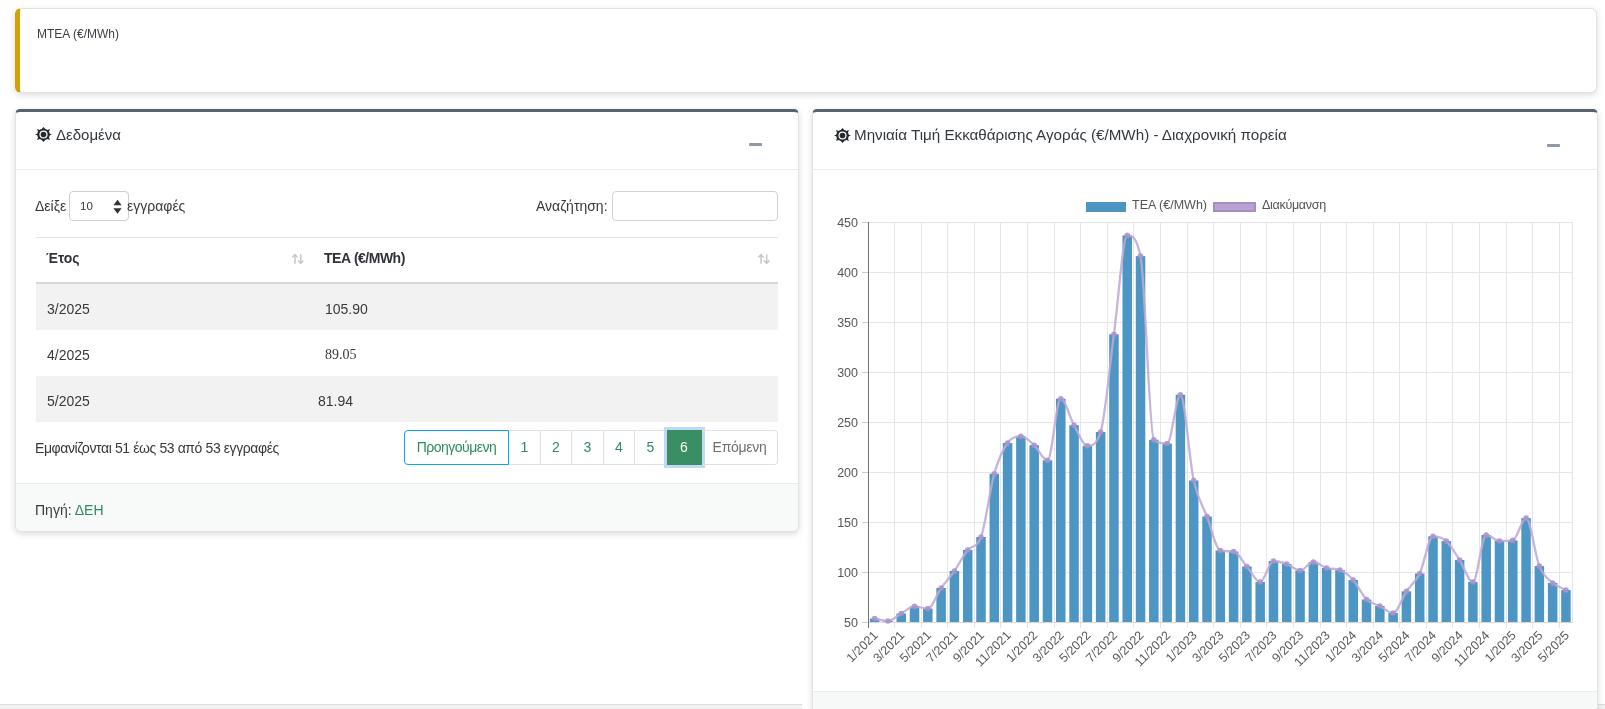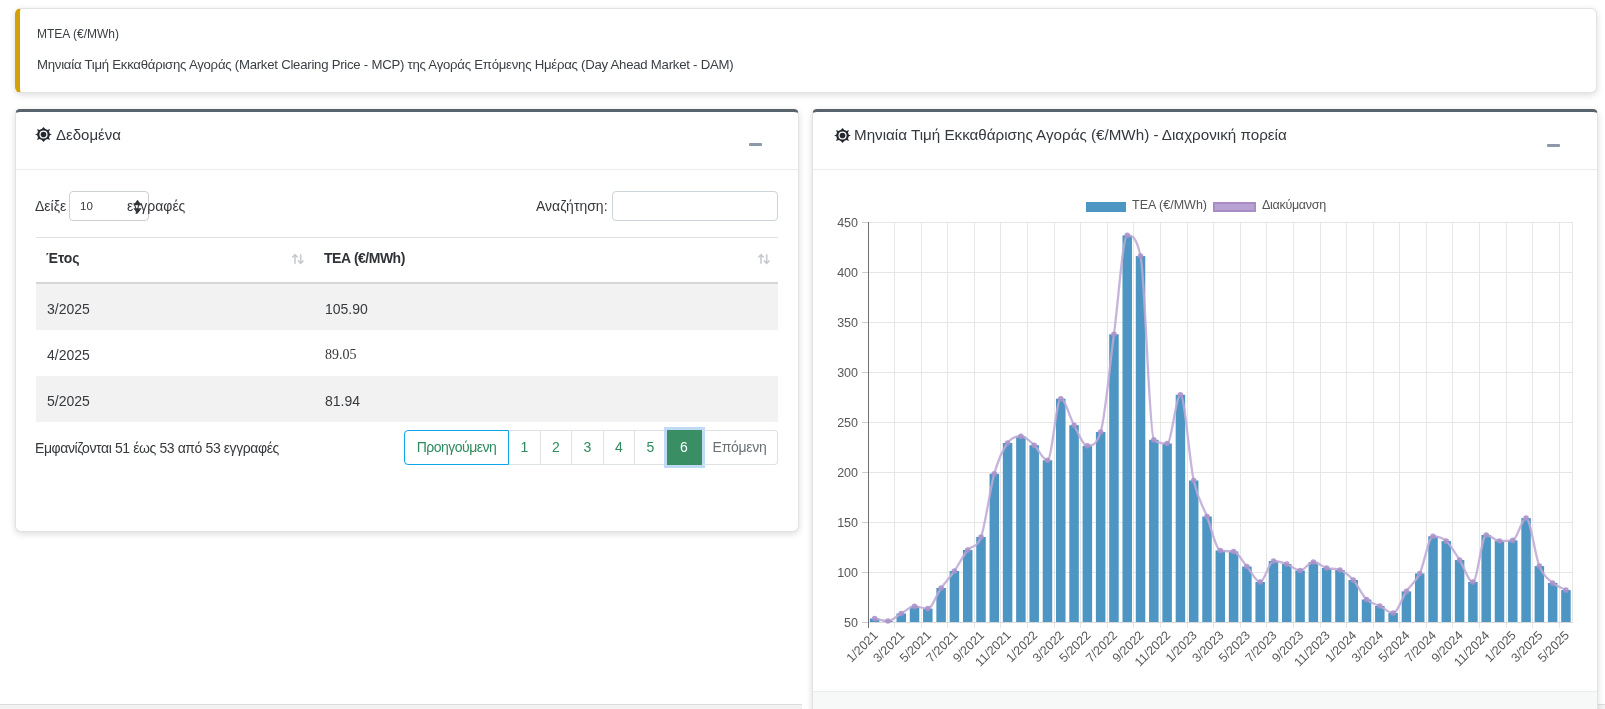--- a/index.html
+++ b/index.html
@@ -10,38 +10,37 @@
 .hdr { position:absolute; left:0; right:0; top:0; height:58px; border-bottom:1px solid #ececec; }
 .htitle { position:absolute; top:14px; font-size:15px; color:#33383e; }
 .minus { position:absolute; width:12.5px; height:3px; background:#8d99a6; border-radius:1px; }
 .gear { position:absolute; width:17px; height:17px; }
 .t14 { font-size:14px; color:#36393d; }
 </style></head>
 <body>
 
 <div class="card" style="left:15px; top:8px; width:1582px; height:85px; border-left:5px solid #d3a106;">
   <div style="position:absolute; left:17px; top:18px; font-size:12px; color:#3a3f45;">ΜΤΕΑ (€/MWh)</div>
-  <div style="position:absolute; left:17px; top:48px; font-size:13.2px; letter-spacing:-0.25px; color:#3a3f45;">Μηνιαία Τιμή Εκκαθάρισης Αγοράς (Market Clearing Price - MCP) της Αγοράς Επόμενης Ημέρας (Day Ahead Market - DAM)</div>
 </div>
 
 <div style="position:absolute; left:0; top:704px; width:802px; height:5px; border-top:1px solid #dddddd; background:#f2f2f2;"></div>
 <div style="position:absolute; left:1598px; top:704px; width:7px; height:5px; border-top:1px solid #dddddd; background:#f2f2f2;"></div>
 
 <div class="card tcard" style="left:15px; top:109px; width:784px; height:423px;">
   <div class="hdr"></div>
   <svg class="gear" style="left:19px; top:14px;" viewBox="-1 -1 18 18">
       <path fill="#242930" d="M8 0 L9.9 2.3 A6 6 0 0 1 12.0 3.2 L14.8 2.2 L13.8 5.0 A6 6 0 0 1 14.7 7.1 L17 8 L14.7 8.9 A6 6 0 0 1 13.8 11.0 L14.8 13.8 L12.0 12.8 A6 6 0 0 1 9.9 13.7 L8 16 L6.1 13.7 A6 6 0 0 1 4.0 12.8 L1.2 13.8 L2.2 11.0 A6 6 0 0 1 1.3 8.9 L-1 8 L1.3 7.1 A6 6 0 0 1 2.2 5.0 L1.2 2.2 L4.0 3.2 A6 6 0 0 1 6.1 2.3 Z"></path>
       <circle cx="8" cy="8" r="4.3" fill="#ffffff"></circle>
       <circle cx="8" cy="8" r="3.0" fill="#242930"></circle>
     </svg>
   <div class="htitle" style="left:40px;">Δεδομένα</div>
   <div class="minus" style="left:733px; top:31px;"></div>
 
   <div class="t14" style="position:absolute; left:19px; top:86px;">Δείξε</div>
-  <div style="position:absolute; left:53px; top:79px; width:80px; height:30px; border:1px solid #ccd0d4; border-radius:4px;">
+  <div style="position:absolute; left:53px; top:79px; width:60px; height:30px; border:1px solid #ccd0d4; border-radius:4px;">
     <span style="position:absolute; left:10px; top:8px; font-size:11.5px; color:#36393d;">10</span>
     <svg style="position:absolute; right:6px; top:6.5px;" width="9" height="16" viewBox="0 0 9 16">
         <path d="M0.4 6.2 L8.6 6.2 L4.5 0.8 Z" fill="#2f3338"></path>
         <path d="M0.4 9.3 L8.6 9.3 L4.5 14.7 Z" fill="#2f3338"></path>
       </svg>
   </div>
   <div class="t14" style="position:absolute; left:111px; top:86px;">εγγραφές</div>
   <div class="t14" style="position:absolute; left:520px; top:86px;">Αναζήτηση:</div>
   <div style="position:absolute; left:595.5px; top:79px; width:166px; height:30px; border:1px solid #ccd4da; border-radius:4px;"></div>
 
@@ -57,34 +56,37 @@
       <path d="M10.7 1.2 L10.7 10 M8.0 7.4 L10.7 10.4 L13.4 7.4" fill="none" stroke="#c5c9cd" stroke-width="1.5"></path>
     </svg>
   <div style="position:absolute; left:20px; top:170px; width:742px; border-top:2px solid #d4d6d8;"></div>
   <div style="position:absolute; left:20px; top:172px; width:742px; height:46px; background:#f2f2f2;"></div>
   <div style="position:absolute; left:20px; top:264px; width:742px; height:46px; background:#f2f2f2;"></div>
   <div class="t14" style="position:absolute; left:31px; top:188.5px;">3/2025</div>
   <div class="t14" style="position:absolute; left:309px; top:188.5px;">105.90</div>
   <div class="t14" style="position:absolute; left:31px; top:234.5px;">4/2025</div>
   <div class="t14" style="position:absolute; left:309px; top:234.5px;font-family:Liberation Serif, serif;">89.05</div>
   <div class="t14" style="position:absolute; left:31px; top:280.5px;">5/2025</div>
-  <div class="t14" style="position:absolute; left:309px; top:280.5px;text-align:right;">81.94</div>
+  <div class="t14" style="position:absolute; left:302px; top:280.5px;text-align:right;">81.94</div>
 
   <div class="t14" style="position:absolute; left:19px; top:328px; letter-spacing:-0.4px;">Εμφανίζονται 51 έως 53 από 53 εγγραφές</div>
   <div style="position:absolute; left:388px; top:318px; height:35px; display:flex; font-size:14px; text-align:center;">
     <div style="border:1px solid #0ea5e9; border-radius:4px 0 0 4px; width:105px; line-height:33px; letter-spacing:-0.5px; color:#2e8b5f;">Προηγούμενη</div>
     <div style="border:1px solid #dee2e6; border-left:none; width:32px; line-height:33px; color:#2e8b5f;">1</div>
     <div style="border:1px solid #dee2e6; border-left:none; width:31px; line-height:33px; color:#2e8b5f;">2</div>
     <div style="border:1px solid #dee2e6; border-left:none; width:32px; line-height:33px; color:#2e8b5f;">3</div>
     <div style="border:1px solid #dee2e6; border-left:none; width:31px; line-height:33px; color:#2e8b5f;">4</div>
     <div style="border:1px solid #dee2e6; border-left:none; width:32px; line-height:33px; color:#2e8b5f;">5</div>
     <div style="border:1px solid #398e63; border-left:none; width:35px; line-height:33px; color:#fff; background:#398e63; box-shadow:0 0 0 3px #c0daf5;">6</div>
     <div style="border:1px solid #dee2e6; border-left:none; border-radius:0 4px 4px 0; width:76px; line-height:33px; letter-spacing:-0.3px; color:#6b7075;">Επόμενη</div>
   </div>
 
+  <div style="position:absolute; left:0; right:0; bottom:0; height:48px; background:#f8f9f9; border-top:1px solid #e9e9e9; border-radius:0 0 5px 5px;">
+    <div class="t14" style="position:absolute; left:19px; top:18px;">Πηγή: <span style="color:#2e8b5f;">ΔΕΗ</span></div>
+  </div>
 </div>
 
 <div class="card tcard" style="left:812px; top:109px; width:786px; height:660px;">
   <div class="hdr"></div>
   <svg class="gear" style="left:21px; top:15px;" viewBox="-1 -1 18 18">
       <path fill="#242930" d="M8 0 L9.9 2.3 A6 6 0 0 1 12.0 3.2 L14.8 2.2 L13.8 5.0 A6 6 0 0 1 14.7 7.1 L17 8 L14.7 8.9 A6 6 0 0 1 13.8 11.0 L14.8 13.8 L12.0 12.8 A6 6 0 0 1 9.9 13.7 L8 16 L6.1 13.7 A6 6 0 0 1 4.0 12.8 L1.2 13.8 L2.2 11.0 A6 6 0 0 1 1.3 8.9 L-1 8 L1.3 7.1 A6 6 0 0 1 2.2 5.0 L1.2 2.2 L4.0 3.2 A6 6 0 0 1 6.1 2.3 Z"></path>
       <circle cx="8" cy="8" r="4.3" fill="#ffffff"></circle>
       <circle cx="8" cy="8" r="3.0" fill="#242930"></circle>
     </svg>
   <div class="htitle" style="left:41px; font-size:15.2px;">Μηνιαία Τιμή Εκκαθάρισης Αγοράς (€/MWh) - Διαχρονική πορεία</div>

